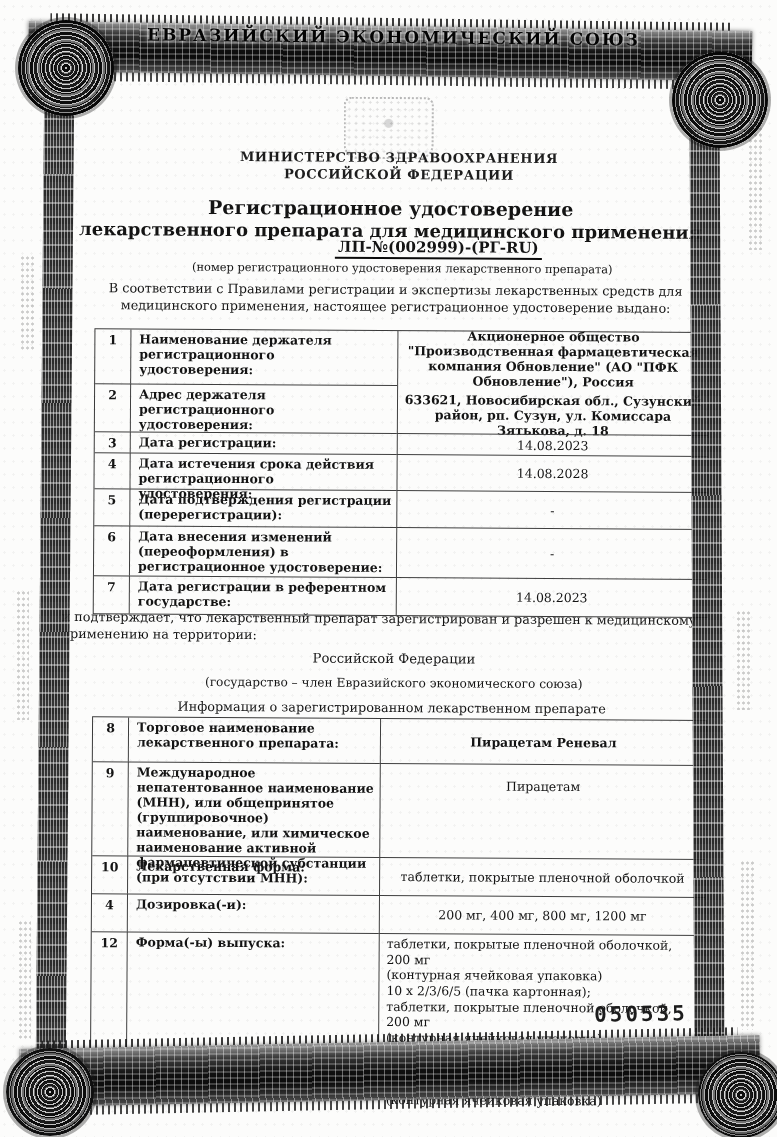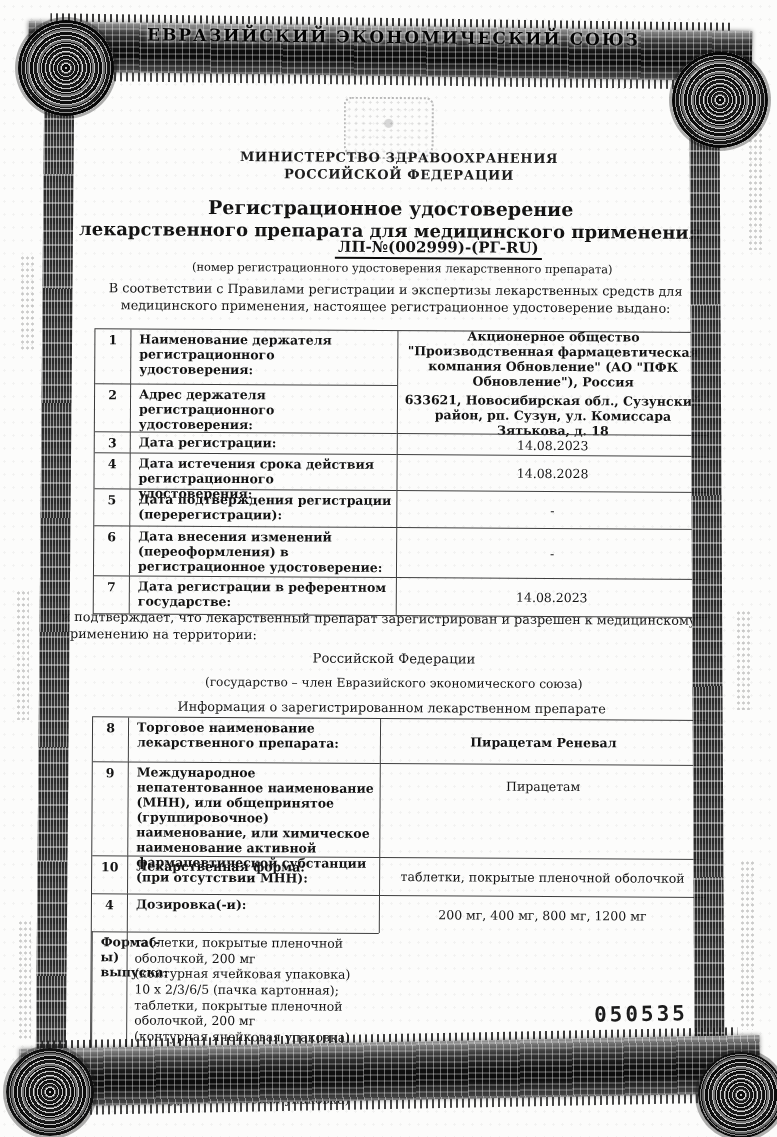--- a/index.html
+++ b/index.html
@@ -175,20 +175,21 @@
       <div class="cell cval" style="grid-row:2;align-items:center;justify-content:flex-start;padding-top:14px;">Пирацетам</div>
 
       <div class="cell cnum" style="grid-row:3">10</div>
       <div class="cell clabel" style="grid-row:3">Лекарственная форма:</div>
       <div class="cell cval" style="grid-row:3">таблетки, покрытые пленочной оболочкой</div>
 
       <div class="cell cnum" style="grid-row:4">4</div>
       <div class="cell clabel" style="grid-row:4">Дозировка(-и):</div>
       <div class="cell cval" style="grid-row:4">200 мг, 400 мг, 800 мг, 1200 мг</div>
 
+      <div class="cell cnum" style="grid-row:5">12</div>
       <div class="cell clabel" style="grid-row:5">Форма(-ы) выпуска:</div>
       <div class="cell cval left" style="grid-row:5">
         <span class="vline">таблетки, покрытые пленочной оболочкой, 200 мг</span>
         <span class="vline">(контурная ячейковая упаковка)</span>
         <span class="vline">10 x 2/3/6/5 (пачка картонная);</span>
         <span class="vline">таблетки, покрытые пленочной оболочкой, 200 мг</span>
         <span class="vline">(контурная ячейковая упаковка)</span>
         <span class="vline">20 x 3/6 (пачка картонная);</span>
         <span class="vline">таблетки, покрытые пленочной оболочкой, 400 мг</span>
         <span class="vline">(контурная ячейковая упаковка)</span>

